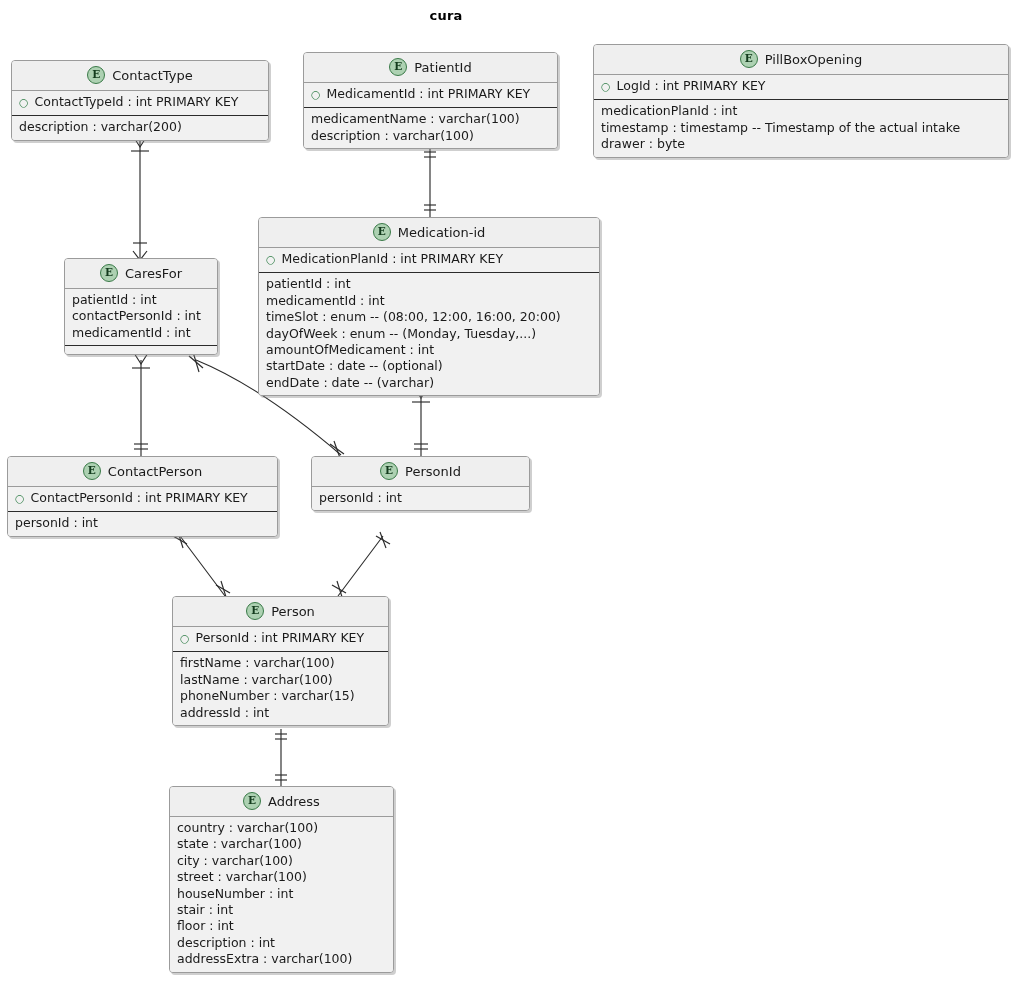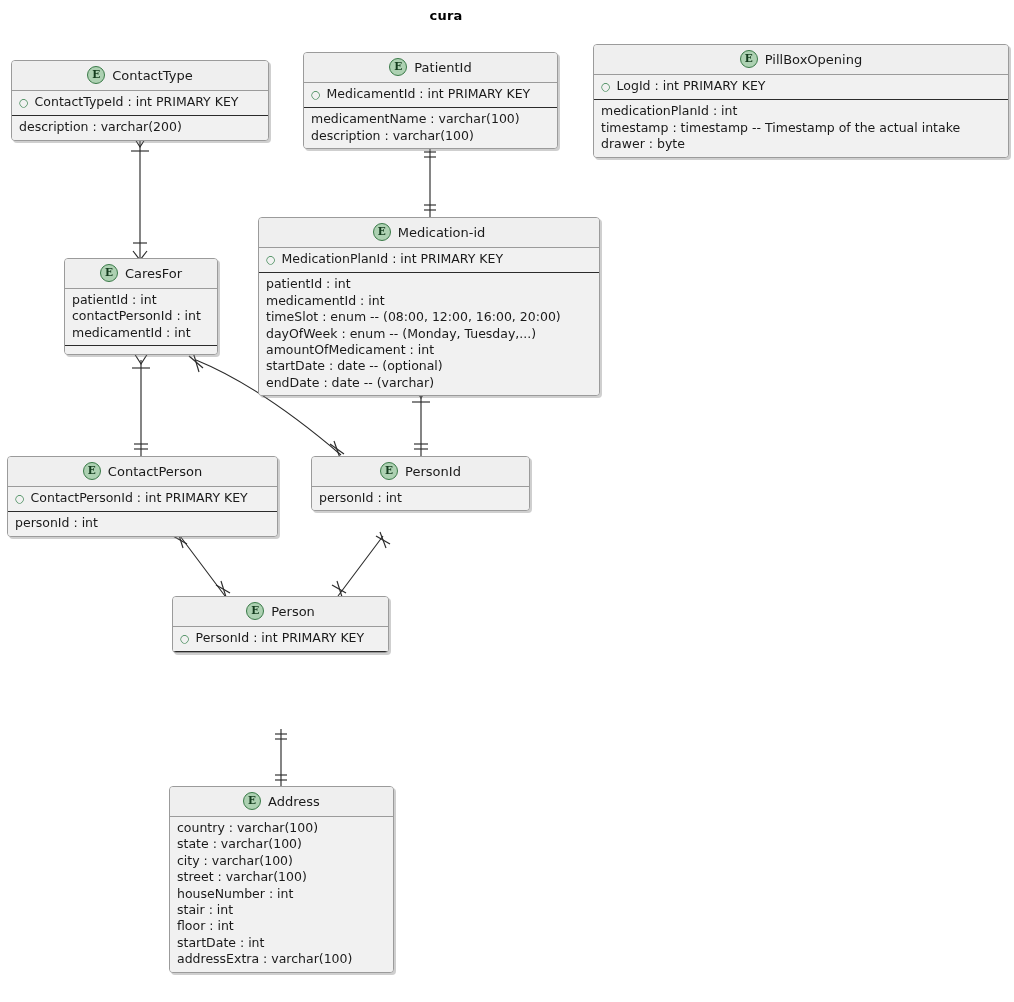--- a/index.html
+++ b/index.html
@@ -281,33 +281,39 @@
         </div>
       </div>
       <div class="entity" style="left: 172px; top: 596px; width: 217px;">
         <div class="ent-header">
           <span class="ent-icon">E</span>
           <span class="ent-title">Person</span>
         </div>
         <div class="ent-section divided">
           <div class="attr"><span class="pk-bullet">○</span> PersonId : int PRIMARY KEY</div>
         </div>
+        <div class="ent-section">
+          <div class="attr">firstName : varchar(100)</div>
+          <div class="attr">lastName : varchar(100)</div>
+          <div class="attr">phoneNumber : varchar(15)</div>
+          <div class="attr">addressId : int</div>
+        </div>
       </div>
       <div class="entity" style="left: 169px; top: 786px; width: 225px;">
         <div class="ent-header">
           <span class="ent-icon">E</span>
           <span class="ent-title">Address</span>
         </div>
         <div class="ent-section">
           <div class="attr">country : varchar(100)</div>
           <div class="attr">state : varchar(100)</div>
           <div class="attr">city : varchar(100)</div>
           <div class="attr">street : varchar(100)</div>
           <div class="attr">houseNumber : int</div>
           <div class="attr">stair : int</div>
           <div class="attr">floor : int</div>
-          <div class="attr">startDate : int</div>
+          <div class="attr">description : int</div>
           <div class="attr">addressExtra : varchar(100)</div>
         </div>
       </div>
     </div>
 
 </div>
 
 </body></html>

